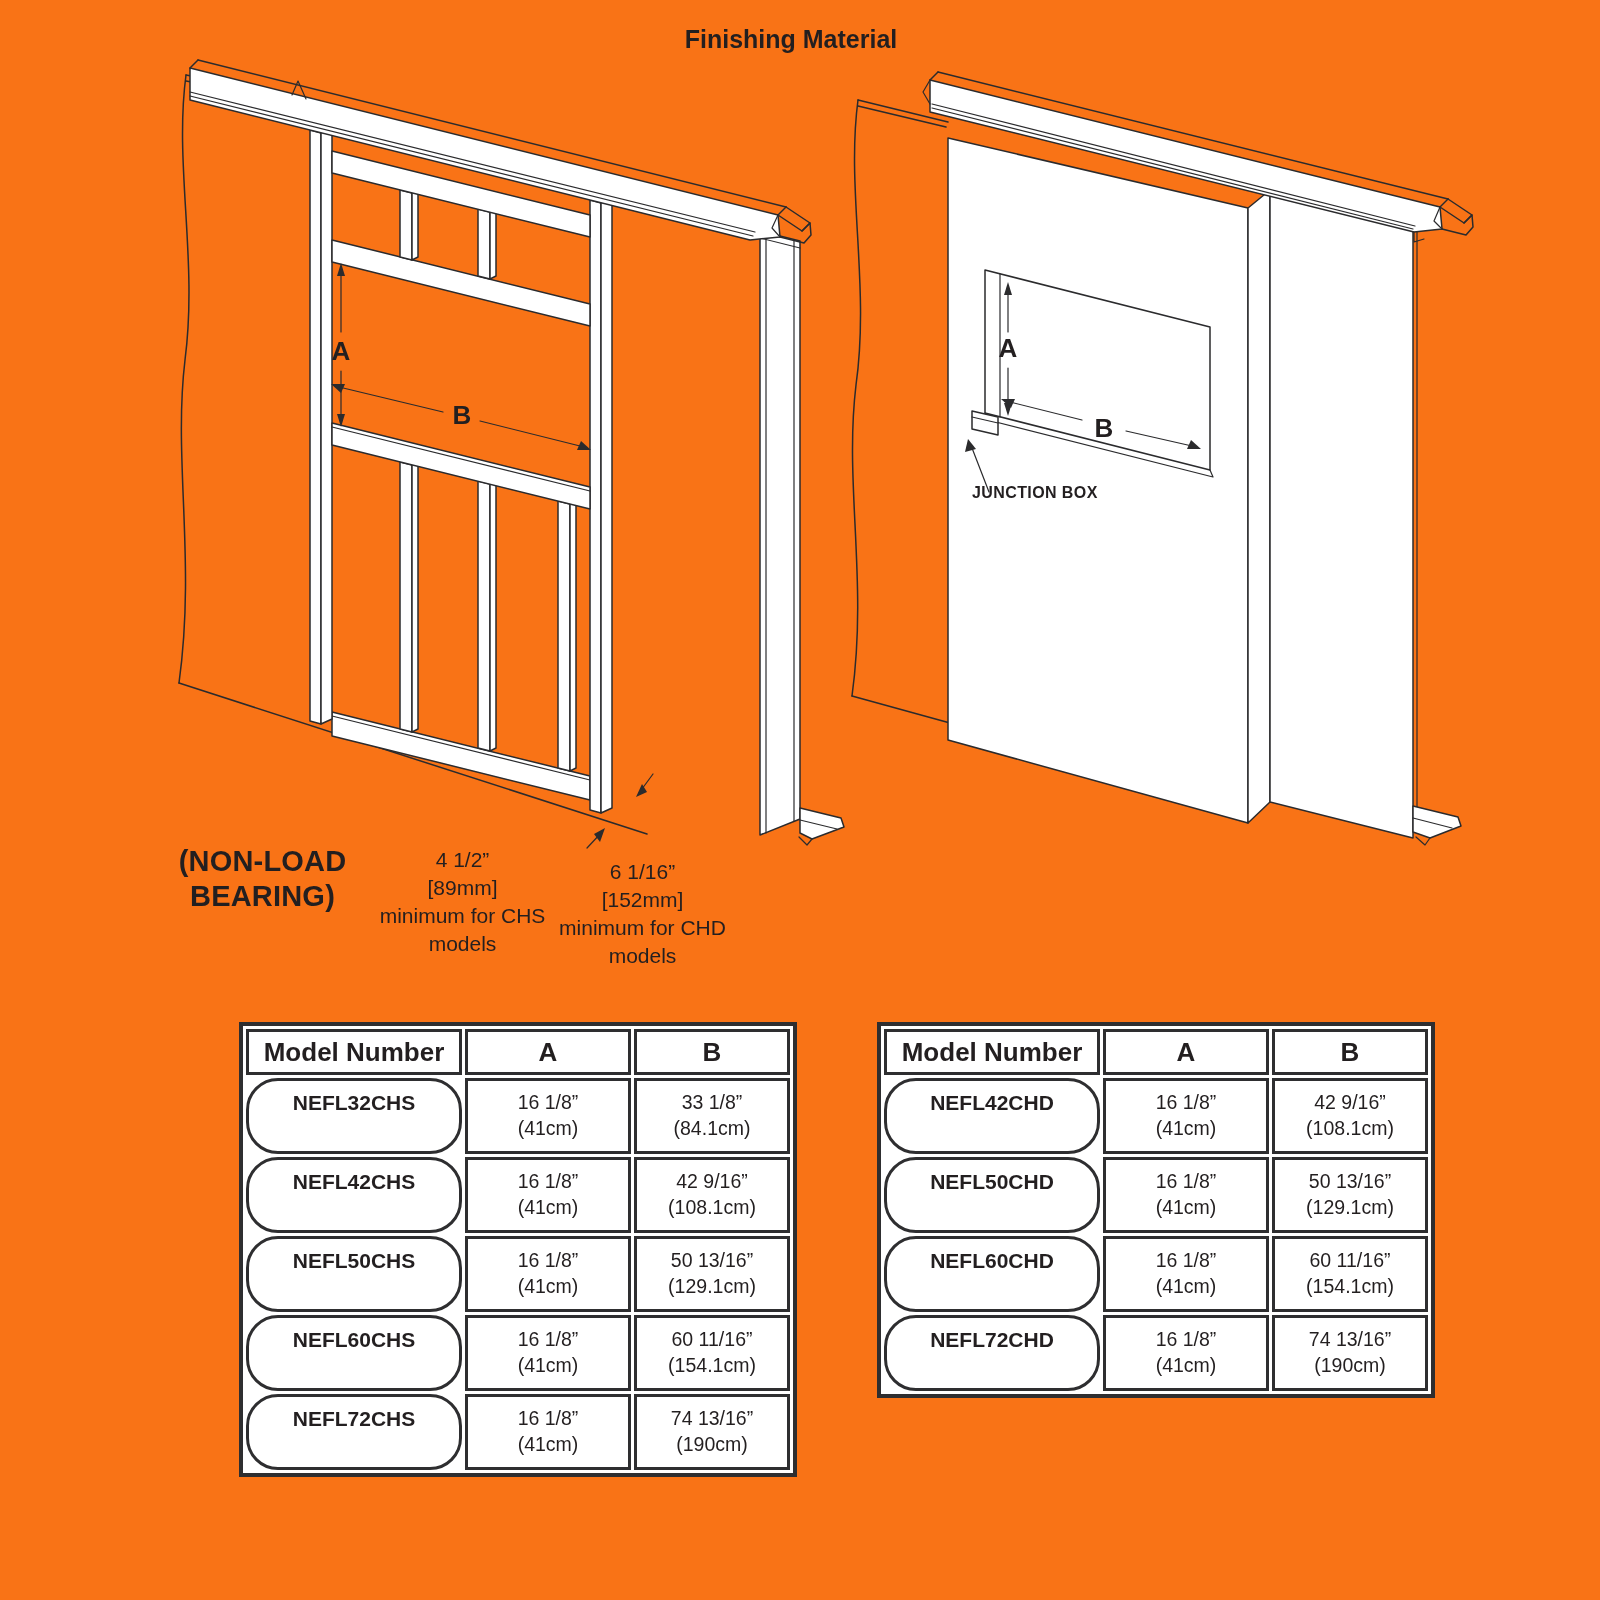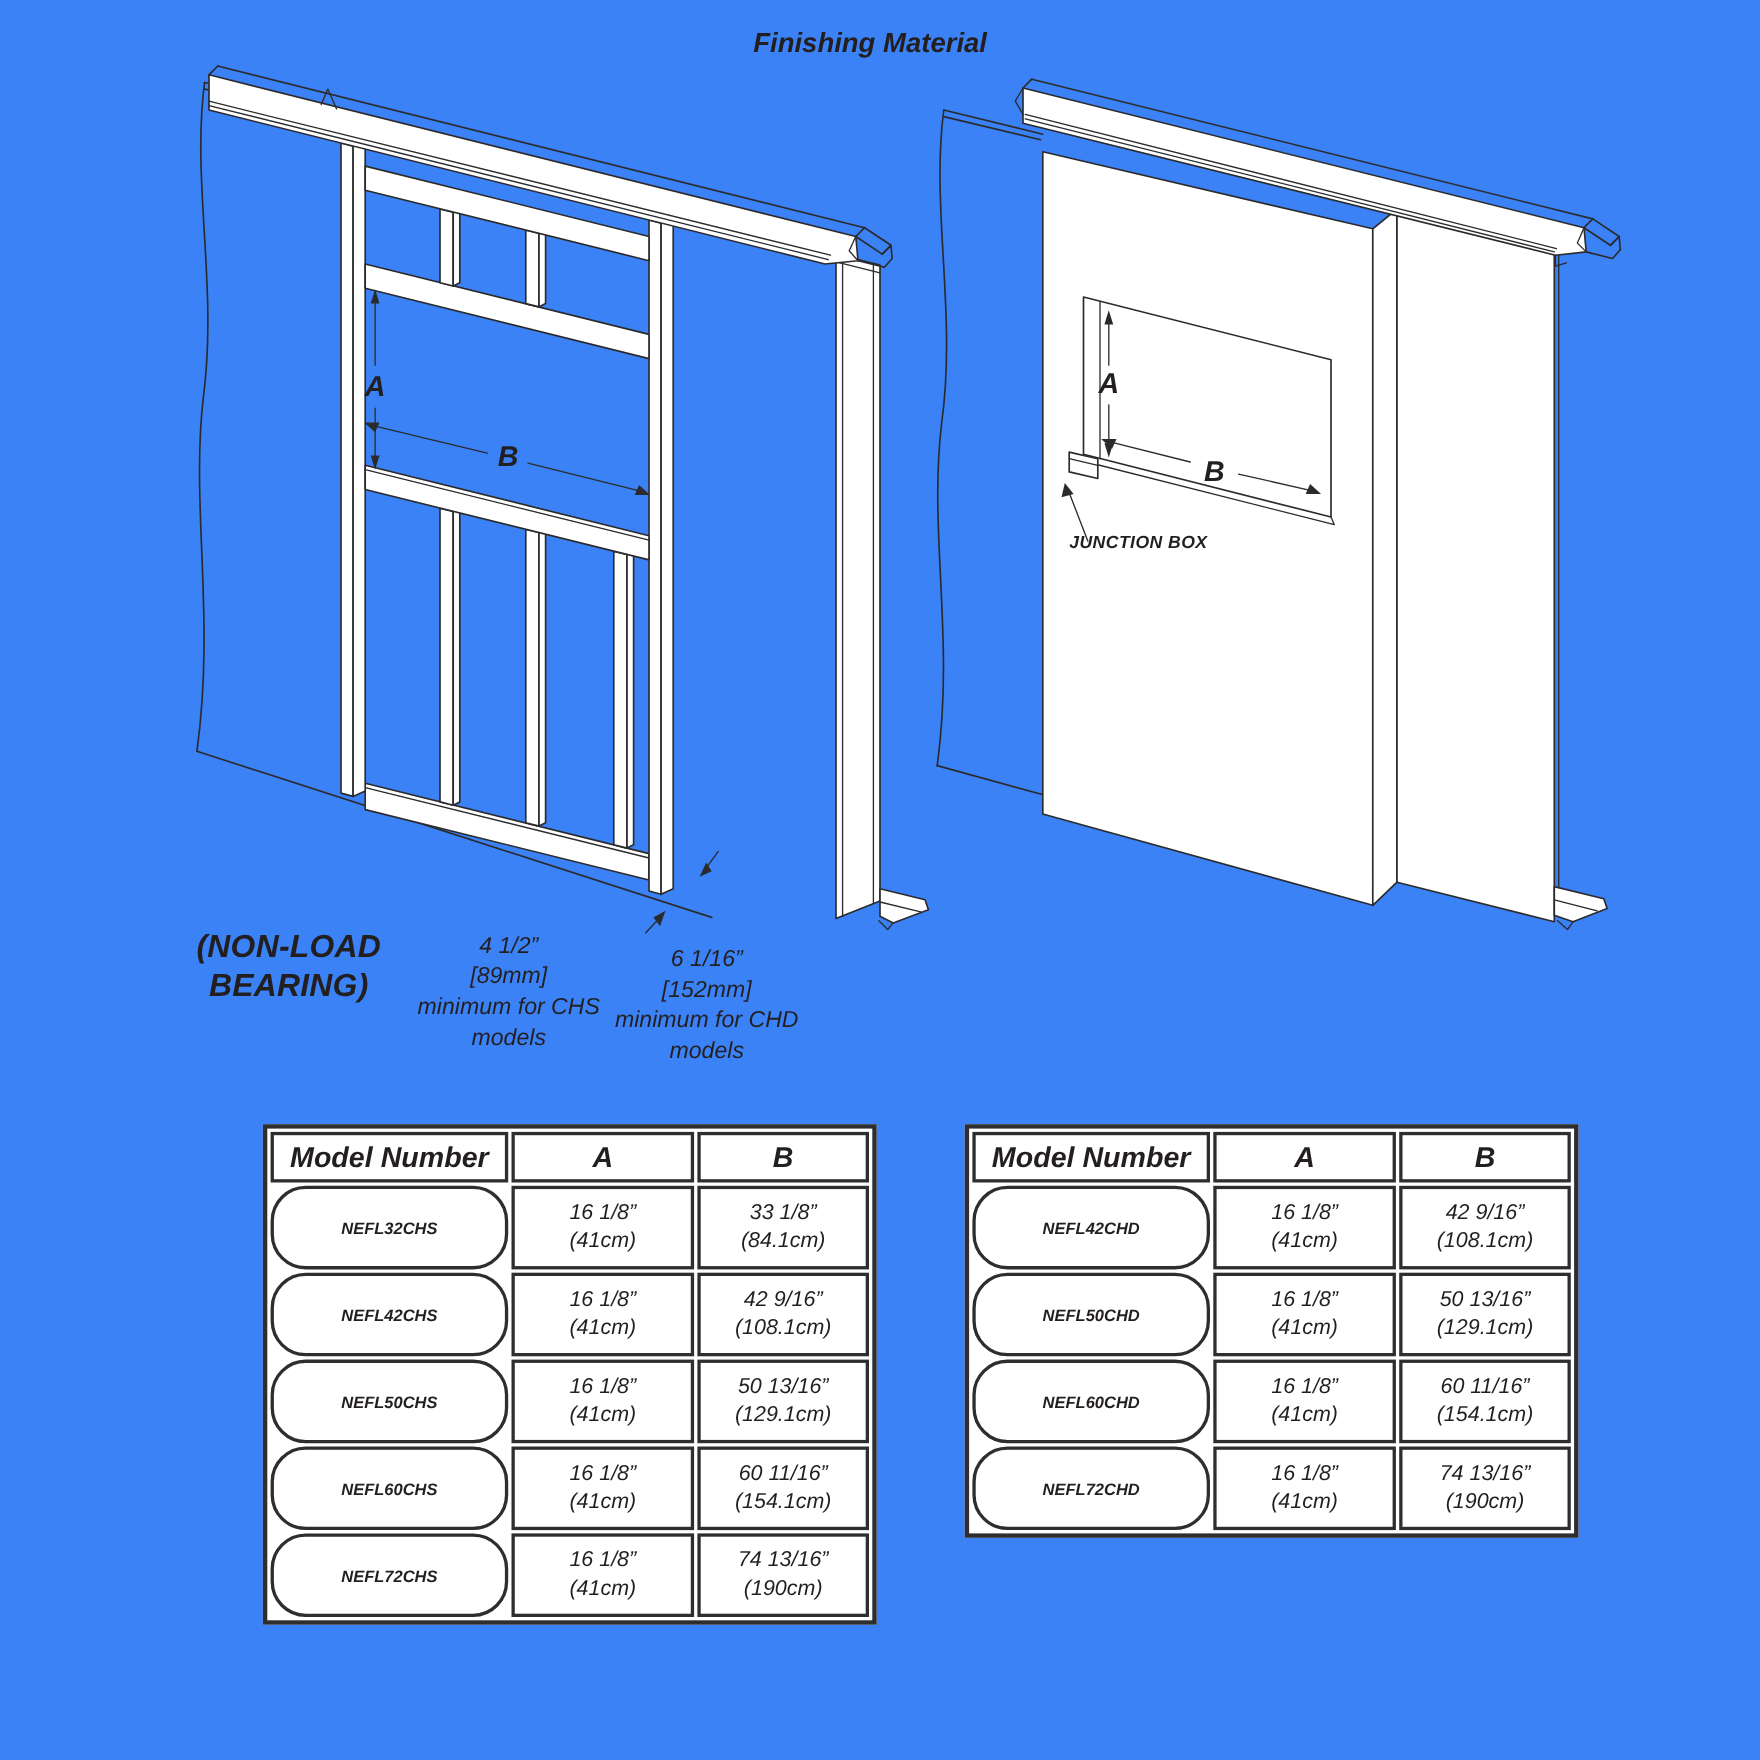--- a/index.html
+++ b/index.html
@@ -1,34 +1,34 @@
 <!DOCTYPE html>
 <html><head>
 <meta charset="utf-8">
 <style>
   * { margin:0; padding:0; box-sizing:border-box; }
   body { width:1600px; height:1600px; background:#ffffff; font-family:"Liberation Sans", sans-serif; color:#231f20; }
-  .page { position:relative; width:1600px; height:1600px; background:#3b82f6; overflow:hidden;font-style:italic; }
+  .page { position:relative; width:1600px; height:1600px; background:#f97316; overflow:hidden; }
   .abs { position:absolute; }
   .title { font-size:25px; font-weight:bold; text-align:center; }
   .nlb { font-size:29px; font-weight:bold; text-align:center; line-height:35px; letter-spacing:0.2px; }
   .note { font-size:21px; text-align:center; line-height:28px; }
   svg { position:absolute; overflow:visible; }
   svg path, svg line, svg polyline { fill:none; stroke:#2b2b2d; stroke-width:1.5; stroke-linejoin:round; stroke-linecap:round; }
   svg path.fillw { fill:#ffffff; }
   svg path.head { fill:#2b2b2d; stroke:none; }
   svg path.thin { stroke-width:1.2; }
   svg text { fill:#231f20; font-family:"Liberation Sans", sans-serif; }
   .dimletter { font-size:26px; font-weight:bold; }
   .jblabel { font-size:16px; font-weight:bold; letter-spacing:0.4px; }
   table.spec { position:absolute; border-collapse:separate; border-spacing:3px; border:4px solid #2e2e30; background:#fff; table-layout:fixed; }
   table.spec th, table.spec td { border:3px solid #2e2e30; text-align:center; background:#fff; }
   table.spec th { height:46px; font-size:26px; font-weight:bold; vertical-align:middle; }
   table.spec td { height:76px; vertical-align:top; padding-top:8px; font-size:19.5px; line-height:26px; }
-  table.spec td.model { font-weight:bold; font-size:15px; padding-top:24px;border-radius:32px; }
+  table.spec td.model { font-weight:bold; font-size:21px; padding-top:9px;border-radius:32px; }
 </style>
 </head>
 <body>
 
 <div class="page">
 
   <div class="abs title" style="left:591px; top:25px; width:400px;">Finishing Material</div>
 
   <svg class="abs" style="left:160px; top:55px;" width="660" height="905" viewBox="0 0 660 905">
 

